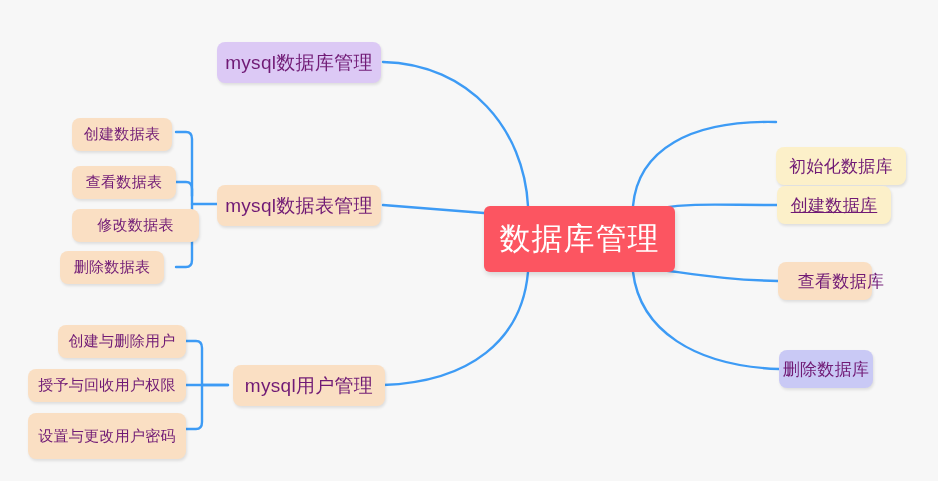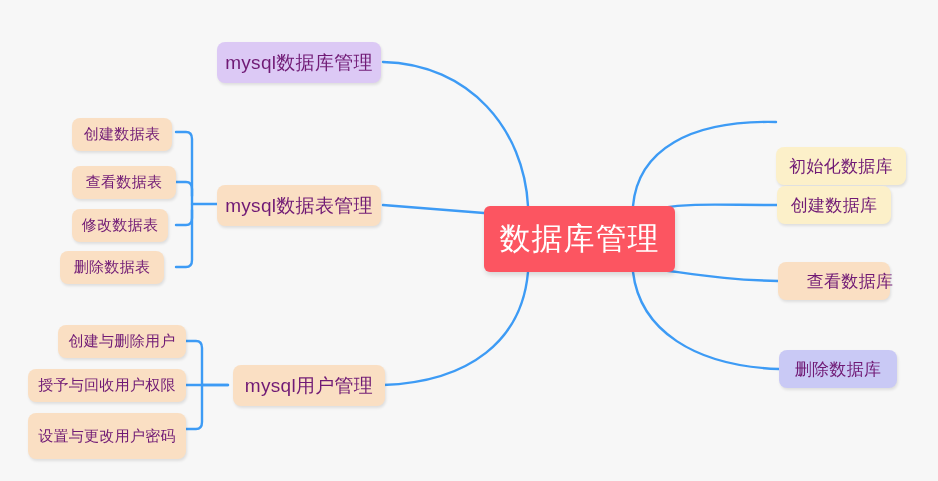--- a/index.html
+++ b/index.html
@@ -106,21 +106,21 @@
   </div>
 
   <div class="node leaf" style="left:72px; top:118px; width:100px; height:33px; background:#fadfc3;">
     <span>创建数据表</span>
   </div>
 
   <div class="node leaf" style="left:72px; top:166px; width:104px; height:33px; background:#fadfc3;text-align:right;">
     <span>查看数据表</span>
   </div>
 
-  <div class="node leaf" style="left:72px; top:209px; width:96px; height:33px; background:#fadfc3;">
+  <div class="node leaf" style="left:72px; top:209px; width:127px; height:33px; background:#fadfc3;">
     <span>修改数据表</span>
   </div>
 
   <div class="node leaf" style="left:60px; top:251px; width:104px; height:33px; background:#fadfc3;">
     <span>删除数据表</span>
   </div>
 
   <div class="node leaf" style="left:58px; top:325px; width:128px; height:33px; background:#fadfc3;">
     <span>创建与删除用户</span>
   </div>
@@ -130,25 +130,25 @@
   </div>
 
   <div class="node leaf" style="left:28px; top:413px; width:158px; height:46px; background:#fadfc3;">
     <span>设置与更改用户密码</span>
   </div>
 
   <div class="node side" style="left:776px; top:103px; width:130px; height:38px; background:#fcf0c9;margin-top:44px;">
     <span>初始化数据库</span>
   </div>
 
-  <div class="node side" style="left:777px; top:186px; width:114px; height:38px; background:#fcf0c9;">
+  <div class="node side" style="left:777px; top:186px; width:114px; height:38px; background:#fcf0c9;text-decoration:underline;">
     <span>创建数据库</span>
   </div>
 
-  <div class="node side" style="left:778px; top:262px; width:112px; height:38px; background:#fadfc3;padding-left:32px;">
+  <div class="node side" style="left:778px; top:262px; width:94px; height:38px; background:#fadfc3;padding-left:32px;">
     <span>查看数据库</span>
   </div>
 
-  <div class="node side" style="left:779px; top:350px; width:118px; height:38px; background:#c9c9f5;">
+  <div class="node side" style="left:779px; top:350px; width:94px; height:38px; background:#c9c9f5;">
     <span>删除数据库</span>
   </div>
 
 </div>
 
 </body></html>

